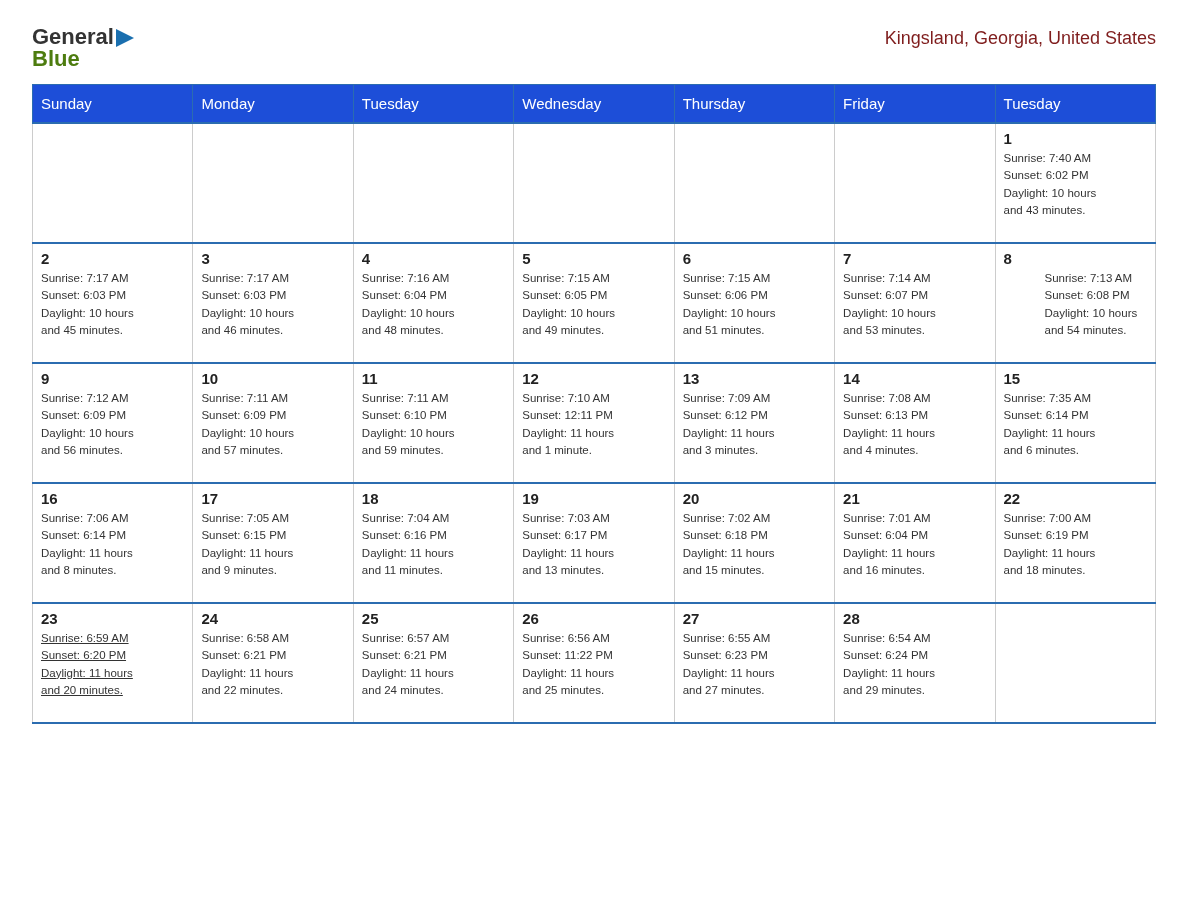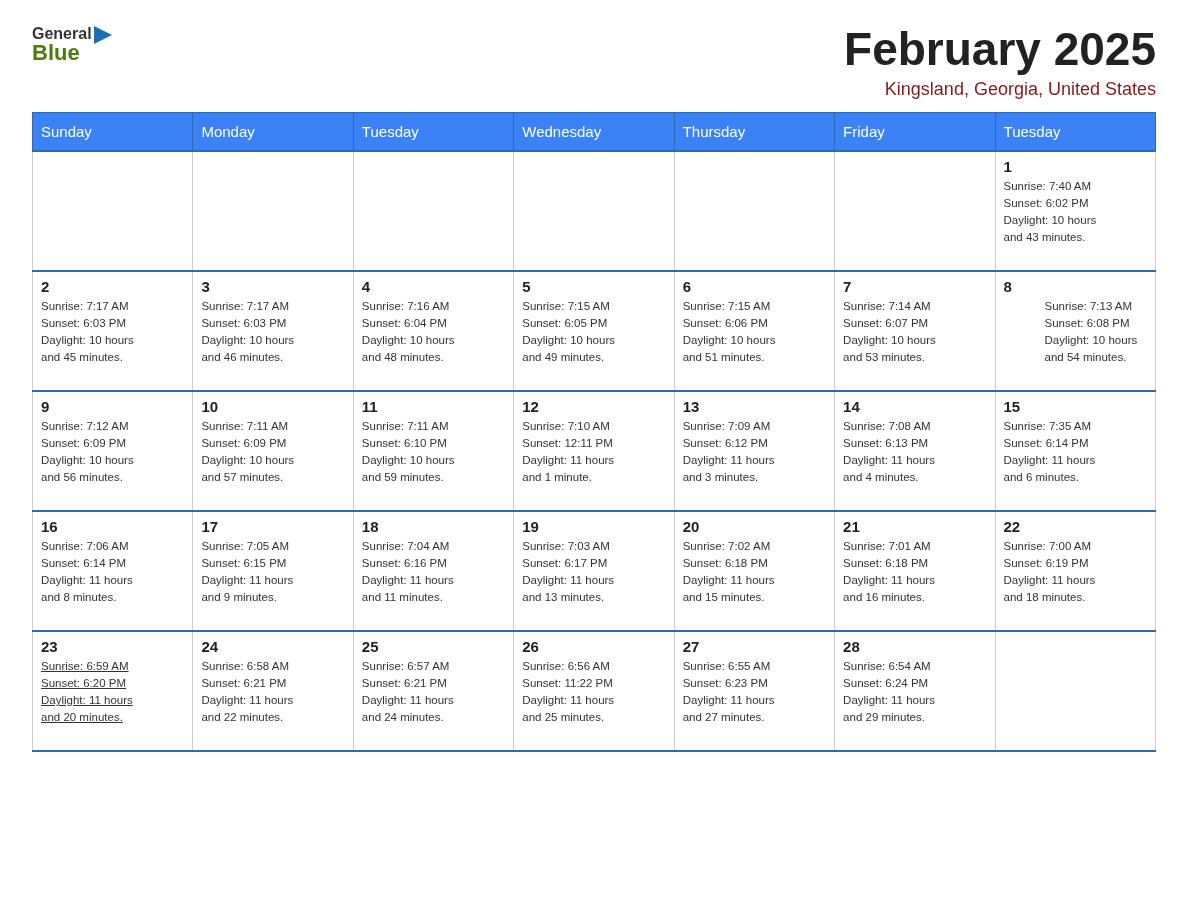--- a/index.html
+++ b/index.html
@@ -38,21 +38,21 @@
       font-size: 18px;
       color: #7f1d1d;
       margin-top: 4px;
     }
     .calendar {
       width: 100%;
       border-collapse: collapse;
       margin-top: 8px;
     }
     .calendar th {
-      background-color: #3b82f6;
+      background-color: #1d4ed8;
       color: #fff;
       font-size: 15px;
       font-weight: normal;
       padding: 10px 8px;
       text-align: left;
       border: 1px solid #2b6cb0;
     }
     .calendar td {
       vertical-align: top;
       border: 1px solid #ccc;
@@ -80,29 +80,28 @@
     td {
       height: 120px;
     }
   </style>
 </head>
 <body>
 
 <div class="header">
   <div class="logo-wrapper">
     <div class="logo-line1">
-      <span style="font-size:16px;font-weight:bold;color:#333;">General</span>
+      <span style="font-size:22px;font-weight:bold;color:#333;">General</span>
       <svg width="18" height="18" viewBox="0 0 18 18" style="margin-left:2px;margin-top:2px;">
         <polygon points="0,0 18,9 0,18" fill="#1a6faf"></polygon>
       </svg>
     </div>
     <span style="font-size:22px;font-weight:bold;color:#4d7c0f;margin-top:-4px;display:block;">Blue</span>
   </div>
   <div class="title-section">
-    <div class="month-title">February 2025</div>
     <div class="location">Kingsland, Georgia, United States</div>
   </div>
 </div>
 
 <table class="calendar">
   <thead>
     <tr>
     <th>Sunday</th>
         <th>Monday</th>
         <th>Tuesday</th>
@@ -262,21 +261,21 @@
         <td>
           <div class="day-number">20</div>
           <div class="day-info" style="white-space: pre-line;">Sunrise: 7:02 AM
 Sunset: 6:18 PM
 Daylight: 11 hours
 and 15 minutes.</div>
         </td>
         <td>
           <div class="day-number">21</div>
           <div class="day-info" style="white-space: pre-line;">Sunrise: 7:01 AM
-Sunset: 6:18 PM
+Sunset: 6:04 PM
 Daylight: 11 hours
 and 16 minutes.</div>
         </td>
         <td>
           <div class="day-number">22</div>
           <div class="day-info" style="white-space: pre-line;">Sunrise: 7:00 AM
 Sunset: 6:19 PM
 Daylight: 11 hours
 and 18 minutes.</div>
         </td>

